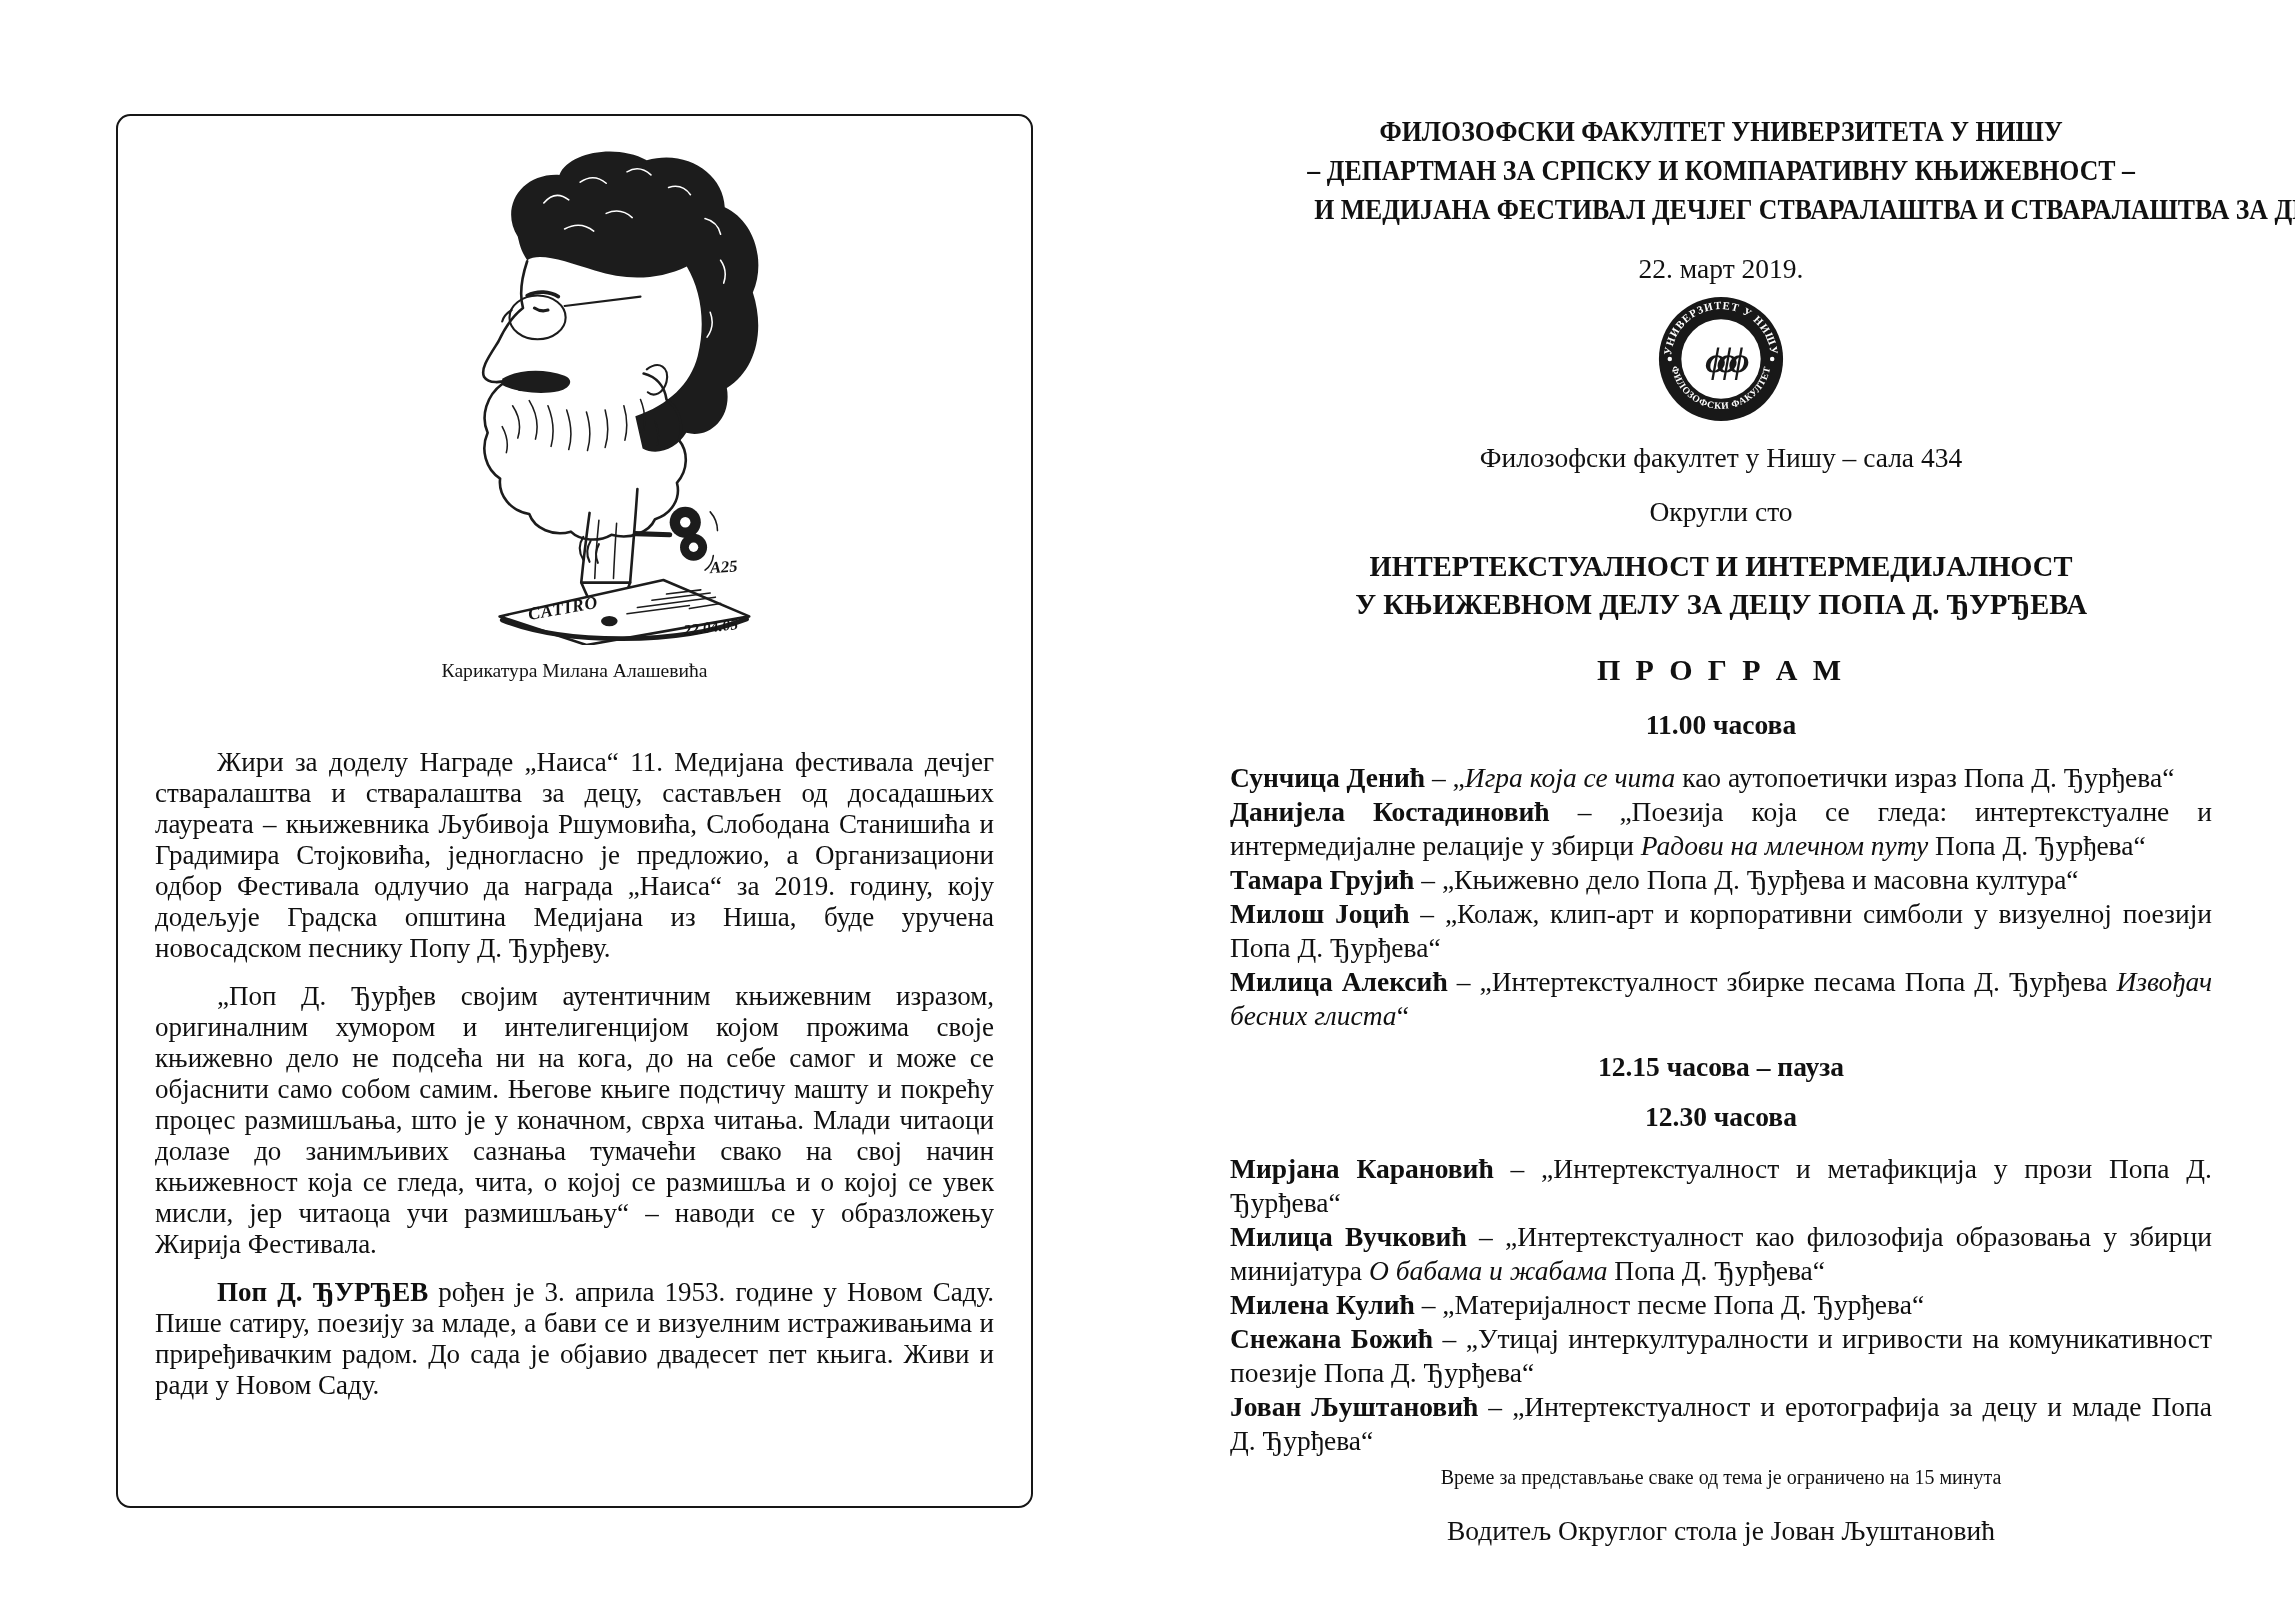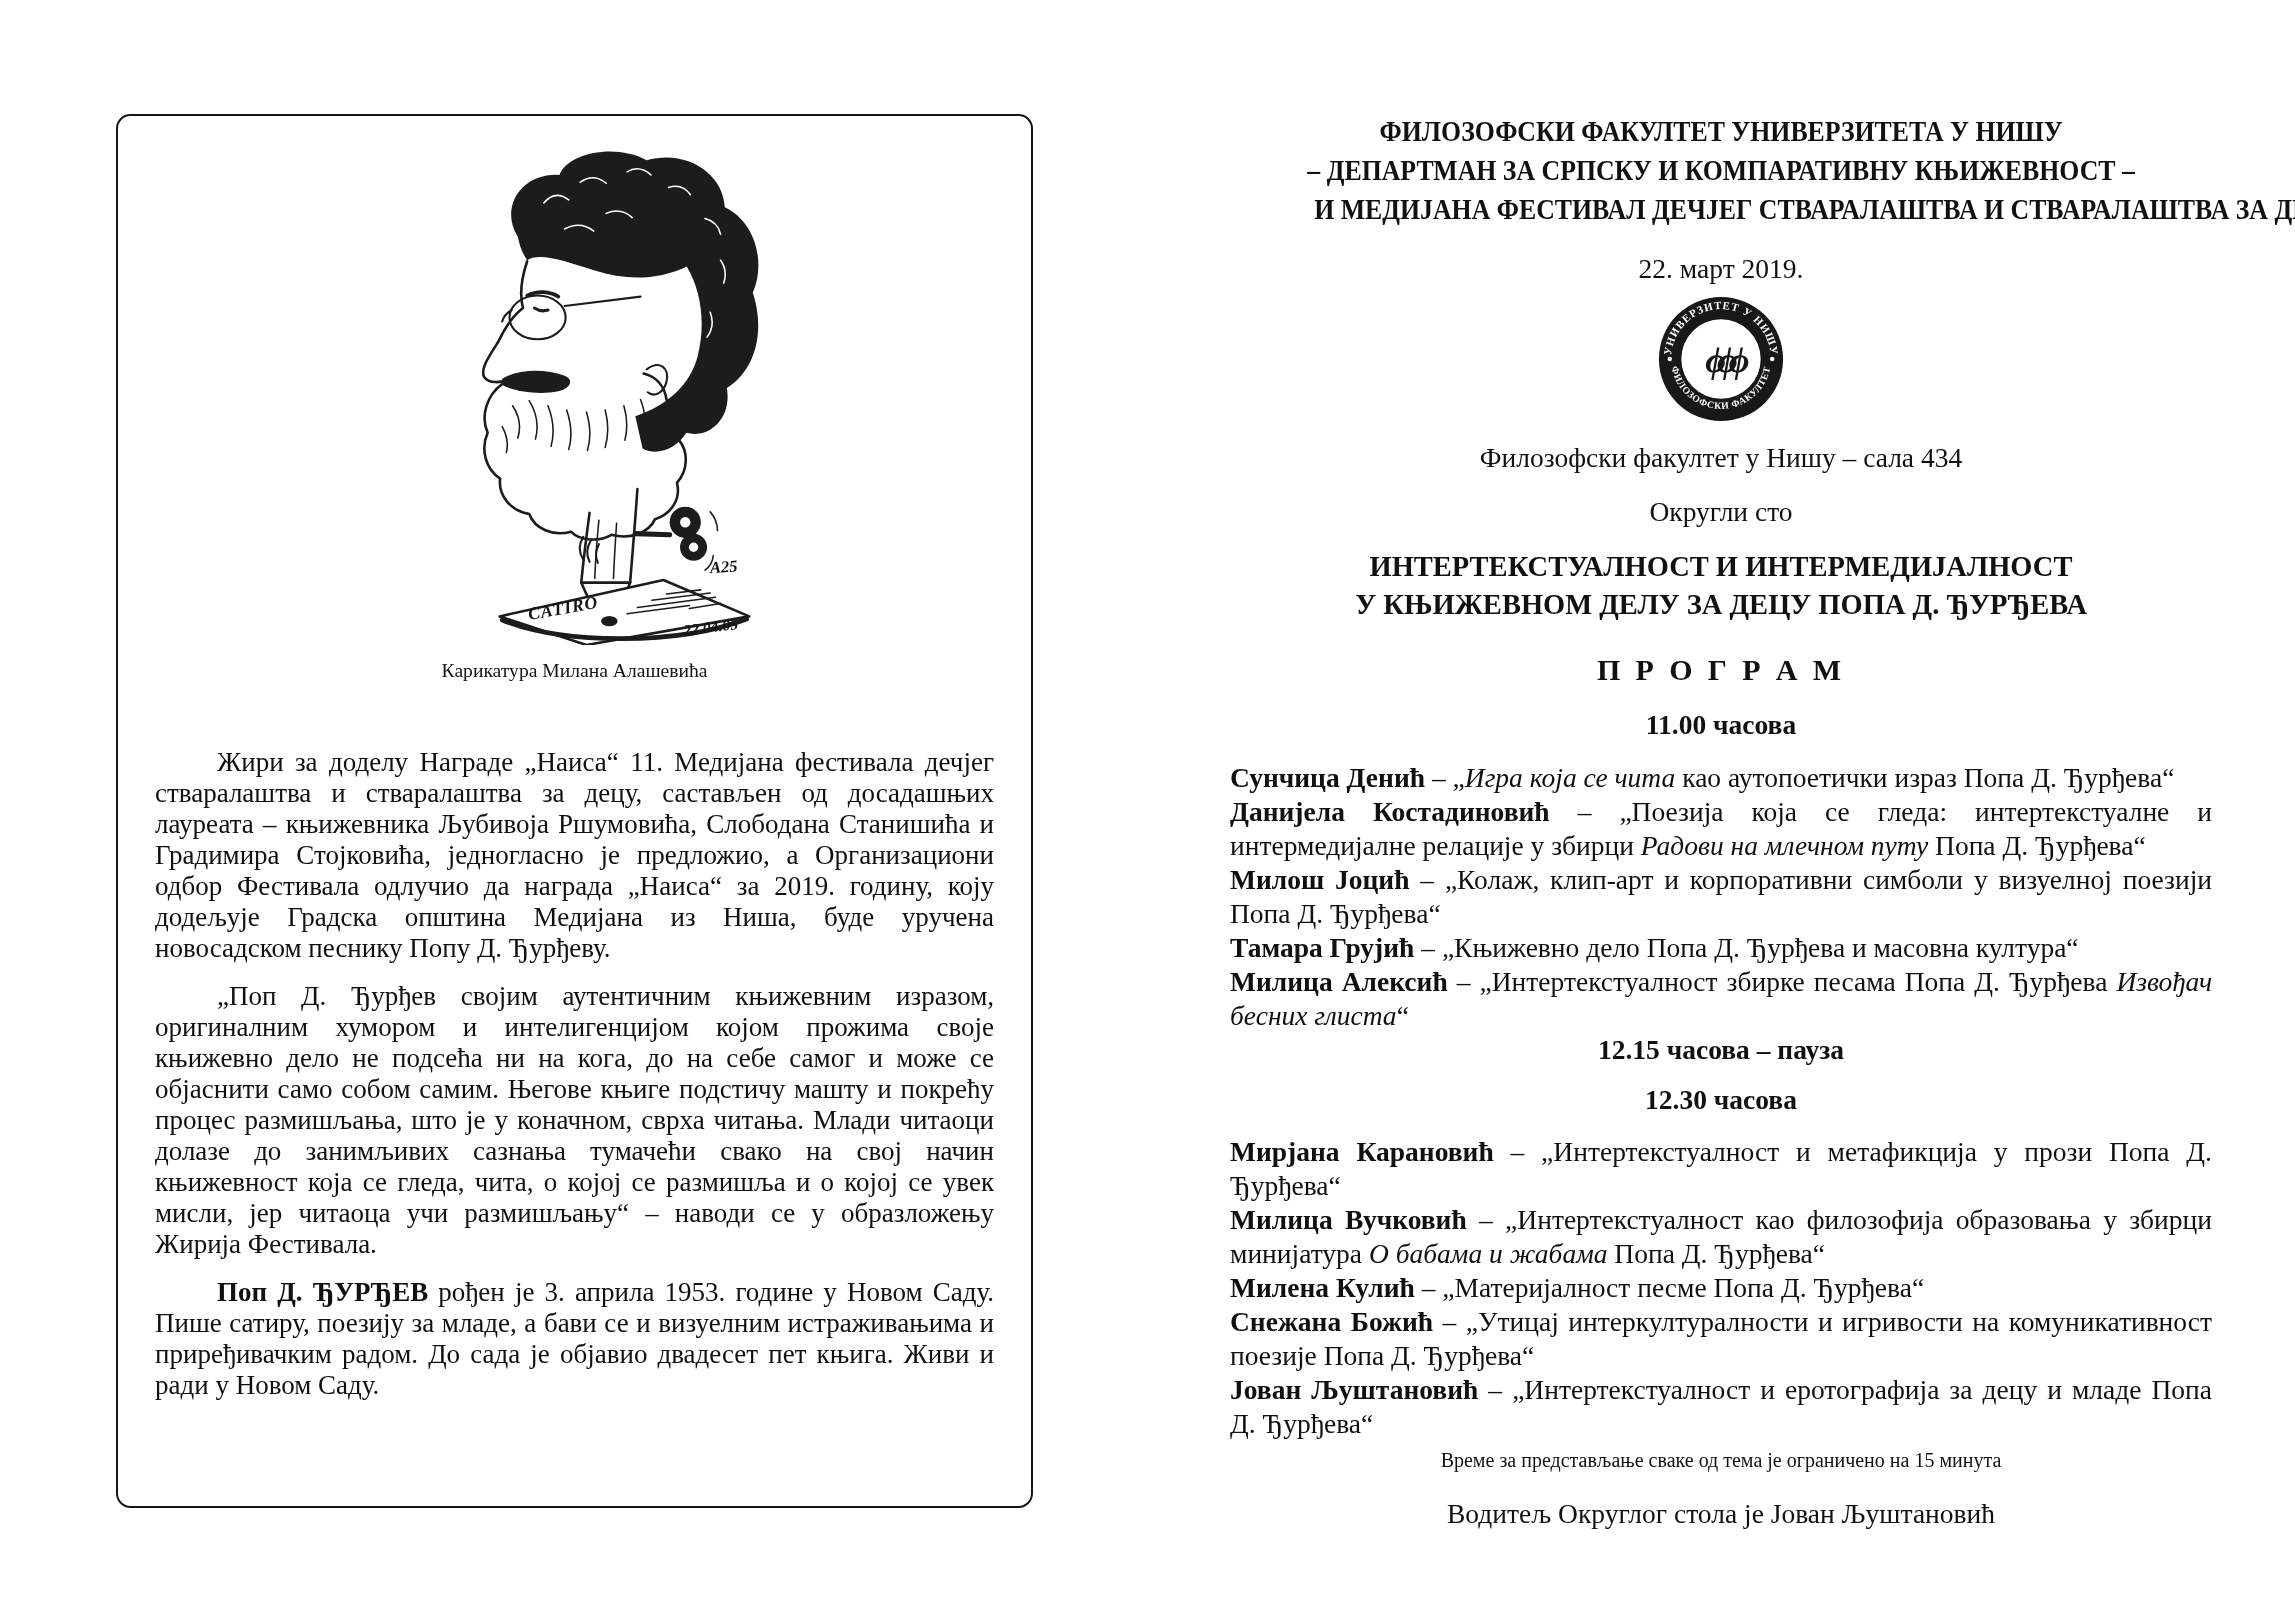--- a/index.html
+++ b/index.html
@@ -33,21 +33,21 @@
   .venue-line{margin-top:18.3px;font-size:27.5px;line-height:34px;font-family:Liberation Serif, serif;}
   .roundtable-line{margin-top:19.6px;font-size:27.5px;line-height:34px;}
   .title-block{margin-top:18.3px;}
   .title-line{font-size:30px;font-weight:bold;line-height:38px;text-align:center;}
   .program-heading{margin-top:29px;font-size:30px;font-weight:bold;
                    letter-spacing:3.9px;line-height:35px;}
   .time-line{font-size:27.5px;font-weight:bold;line-height:33px;}
   .t1{margin-top:21px;}
   .entries{margin-top:19.6px;}
   .entry{font-size:27.5px;line-height:34px;text-align:justify;margin:0;color:#101010;}
-  .break-line{}
+  .break-line{margin-top:17px;}
   .t2{margin-top:17px;}
   .disc-line{margin-top:15.7px;}
   .note1{margin-top:3px;font-size:20px;line-height:33px;}
   .note2{margin-top:19.6px;font-size:27.5px;line-height:33px;}
 
   svg text{font-family:"Liberation Serif","DejaVu Serif",serif;}
 </style>
 </head>
 <body>
 
@@ -167,22 +167,22 @@
     <div class="title-line"><span class="squeeze-title" style="display:inline-block">У КЊИЖЕВНОМ ДЕЛУ ЗА ДЕЦУ ПОПА Д. ЂУРЂЕВА</span></div>
   </div>
 
   <div class="program-heading center">П Р О Г Р А М</div>
 
   <div class="time-line t1 center">11.00 часова</div>
 
   <div class="entries">
     <p class="entry"><span class="b">Сунчица Денић</span><span> – „</span><span class="i">Игра која се чита</span><span> као аутопоетички израз Попа Д. Ђурђева“</span></p>
     <p class="entry"><span class="b">Данијела Костадиновић</span><span> – „Поезија која се гледа: интертекстуалне и интермедијалне релације у збирци </span><span class="i">Радови на млечном путу</span><span> Попа Д. Ђурђева“</span></p>
+    <p class="entry"><span class="b">Тамара Грујић</span><span> – „Књижевно дело Попа Д. Ђурђева и масовна култура“</span></p>
     <p class="entry"><span class="b">Милош Јоцић</span><span> – „Колаж, клип-арт и корпоративни симболи у визуелној поезији Попа Д. Ђурђева“</span></p>
-    <p class="entry"><span class="b">Тамара Грујић</span><span> – „Књижевно дело Попа Д. Ђурђева и масовна култура“</span></p>
     <p class="entry"><span class="b">Милица Алексић</span><span> – „Интертекстуалност збирке песама Попа Д. Ђурђева </span><span class="i">Извођач бесних глиста</span><span>“</span></p>
   </div>
 
   <div class="time-line break-line center">12.15 часова – пауза</div>
 
   <div class="time-line t2 center">12.30 часова</div>
 
   <div class="entries">
     <p class="entry"><span class="b">Мирјана Карановић</span><span> – „Интертекстуалност и метафикција у прози Попа Д. Ђурђева“</span></p>
     <p class="entry"><span class="b">Милица Вучковић</span><span> – „Интертекстуалност као филозофија образовања у збирци минијатура </span><span class="i">О бабама и жабама</span><span> Попа Д. Ђурђева“</span></p>

